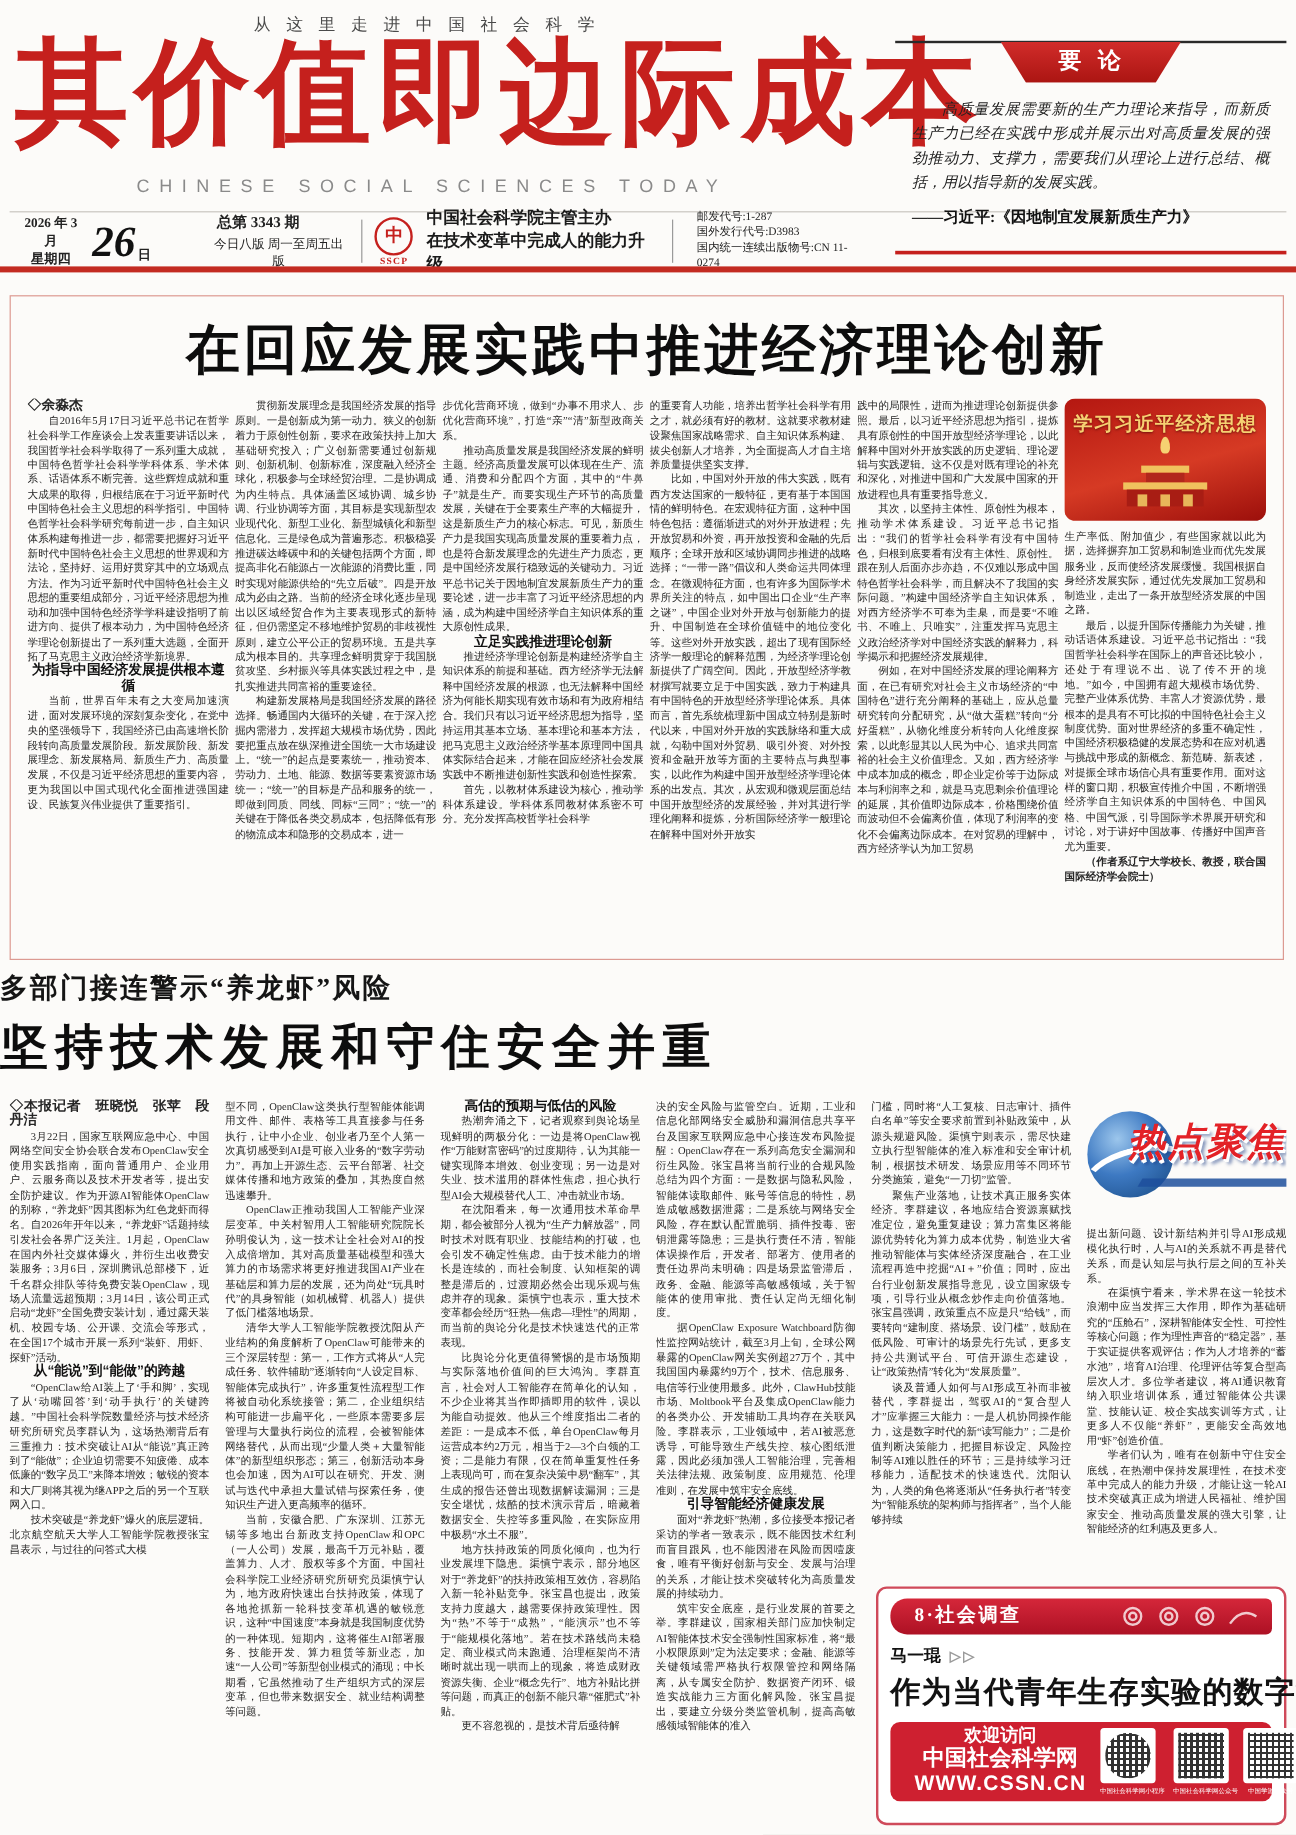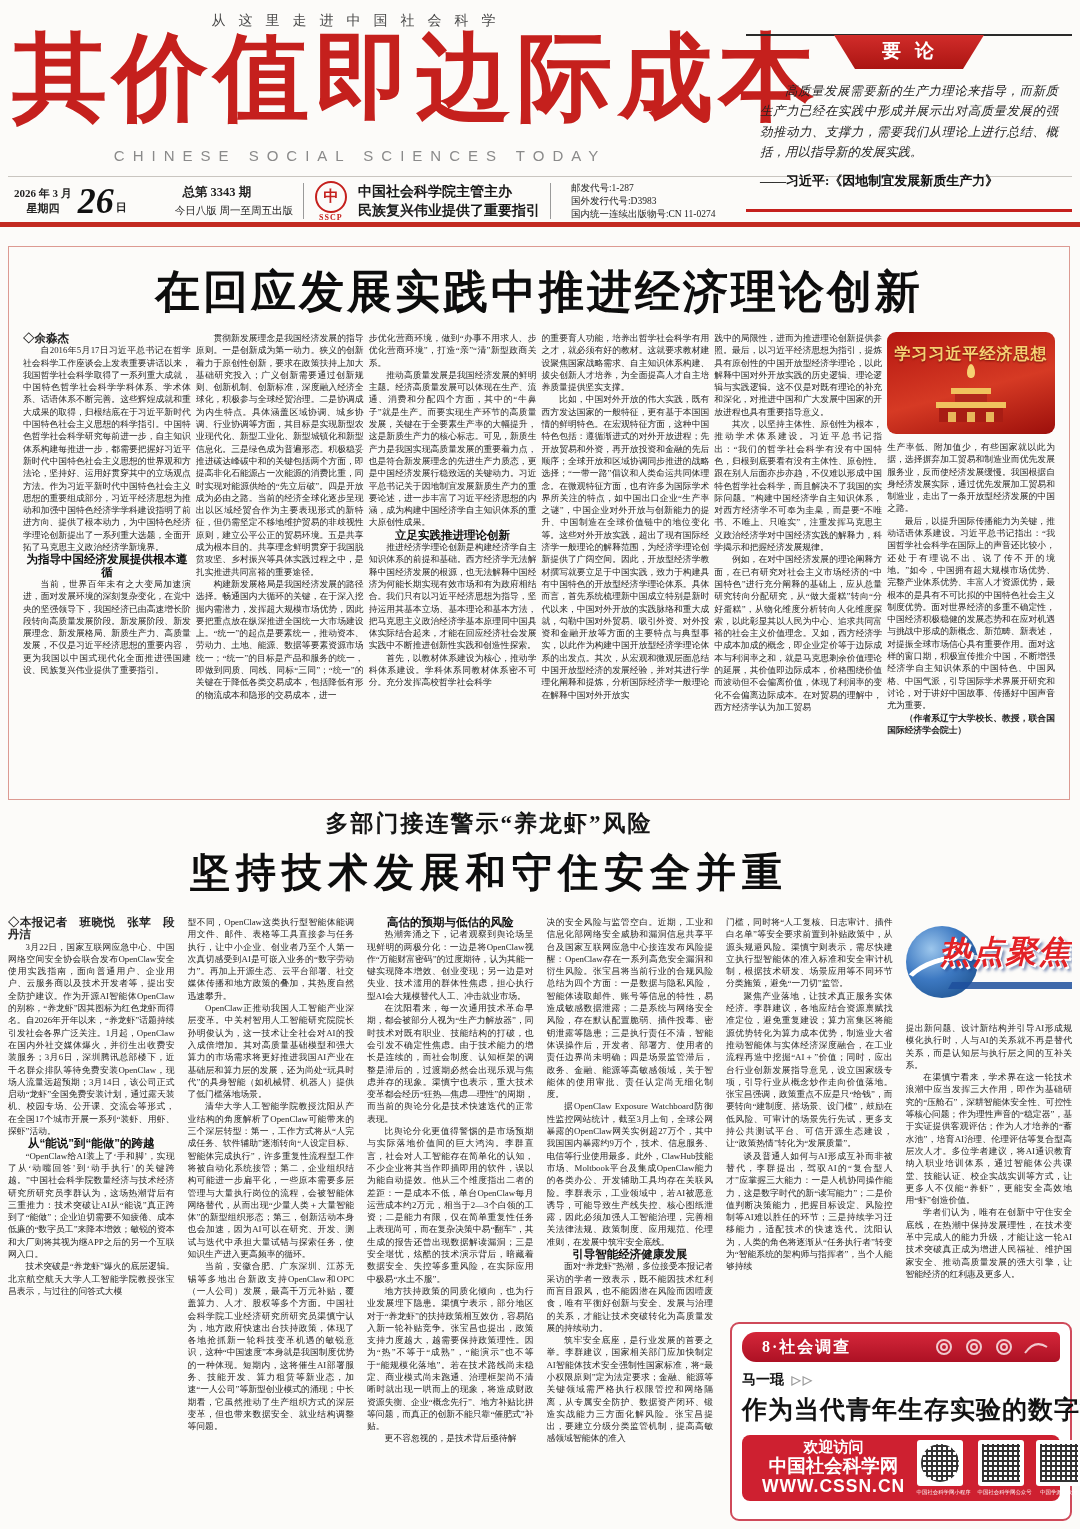--- a/index.html
+++ b/index.html
@@ -60,21 +60,21 @@
 
   .study-banner{position:relative;height:102px;border-radius:9px;margin-bottom:7px;overflow:hidden;
           background:linear-gradient(165deg,#b41711 0%,#d63a24 55%,#9c0f0b 100%);}
   .study-label{position:absolute;top:16px;left:0;right:0;text-align:center;color:#f6d172;
           font-weight:bold;font-size:16px;letter-spacing:1px;text-shadow:0 1px 2px #70100c;}
   .tiananmen{position:absolute;left:50%;bottom:8px;transform:translateX(-50%);}
   .flame{position:absolute;left:50%;bottom:56px;transform:translateX(-50%);width:8px;height:14px;
           background:#f6d172;border-radius:50% 50% 40% 40%/65% 65% 35% 35%;}
 
   
-  .midhead{position:absolute;top:808px;left:0;width:978px;text-align:center;}
+  .midhead{position:absolute;top:808px;left:0;width:978px;}
   .mid-kicker{font-size:23px;font-weight:bold;letter-spacing:2px;color:#151515;}
   .mid-main{margin-top:6px;font-family:"Liberation Sans",sans-serif;font-weight:bold;
           font-size:40px;letter-spacing:6px;color:#0d0d0d;}
 
   
   .bottomcols{position:absolute;top:916px;left:8px;width:1064px;height:613px;
           display:flex;gap:13px;overflow:hidden;}
 
   
   .hotspot{position:relative;height:96px;margin:2px 0 8px;}
@@ -137,21 +137,21 @@
       <div class="issue-no">总第 3343 期</div>
       <div class="issue-info">今日八版 周一至周五出版</div>
     </div>
     <div class="vline"></div>
     <div class="logoblock">
       <div class="logo-circle">中</div>
       <div class="logo-text">SSCP</div>
     </div>
     <div class="pubblock">
       <div>中国社会科学院主管主办</div>
-      <div>民族复兴伟业提供了重要指引</div>
+      <div>在技术变革中完成人的能力升级</div>
     </div>
     <div class="vline"></div>
     <div class="postalblock">
       <div>邮发代号:1-287</div>
       <div>国外发行代号:D3983</div>
       <div>国内统一连续出版物号:CN 11-0274</div>
     </div>
   </div>
 
   <div class="yaolun">

